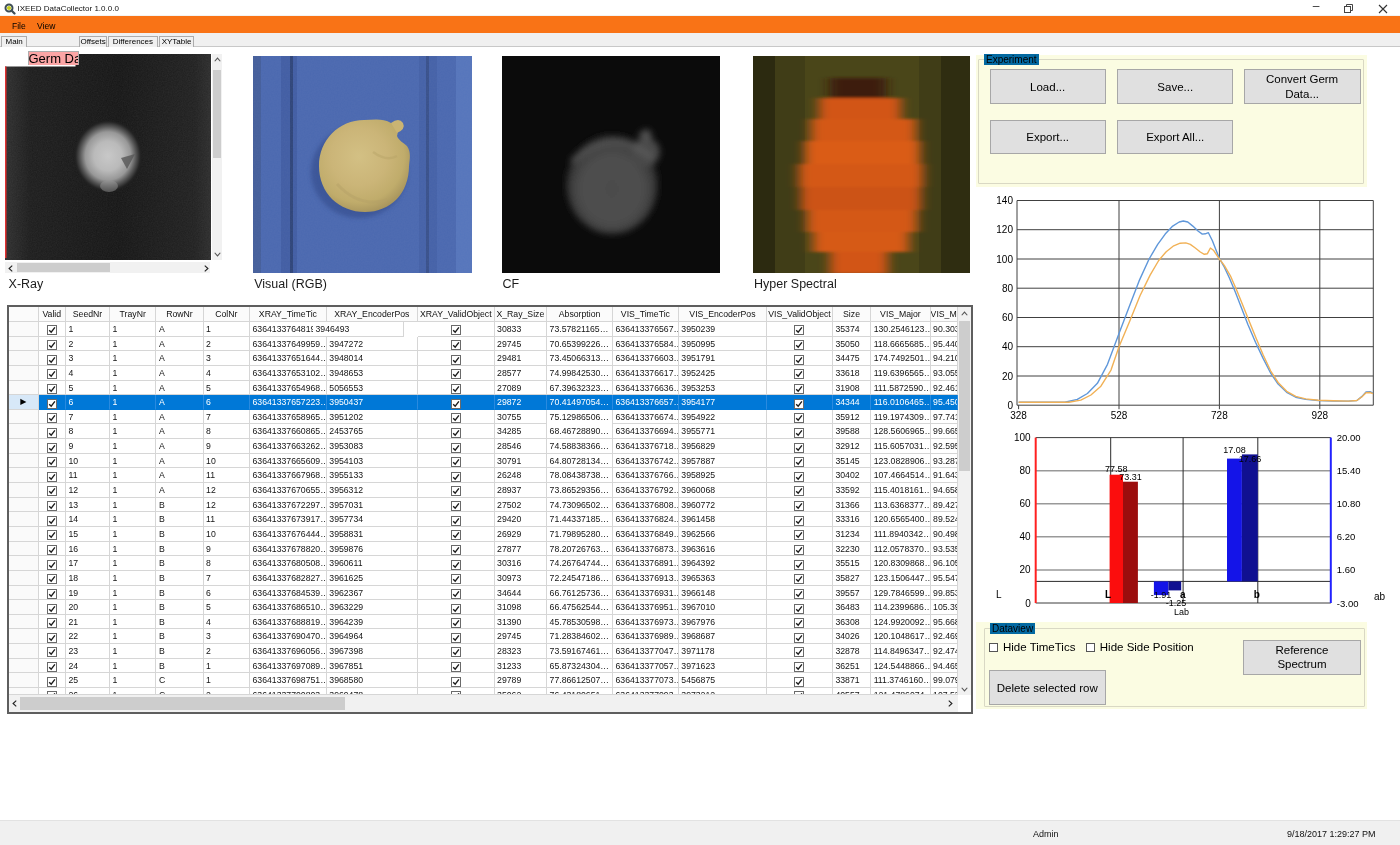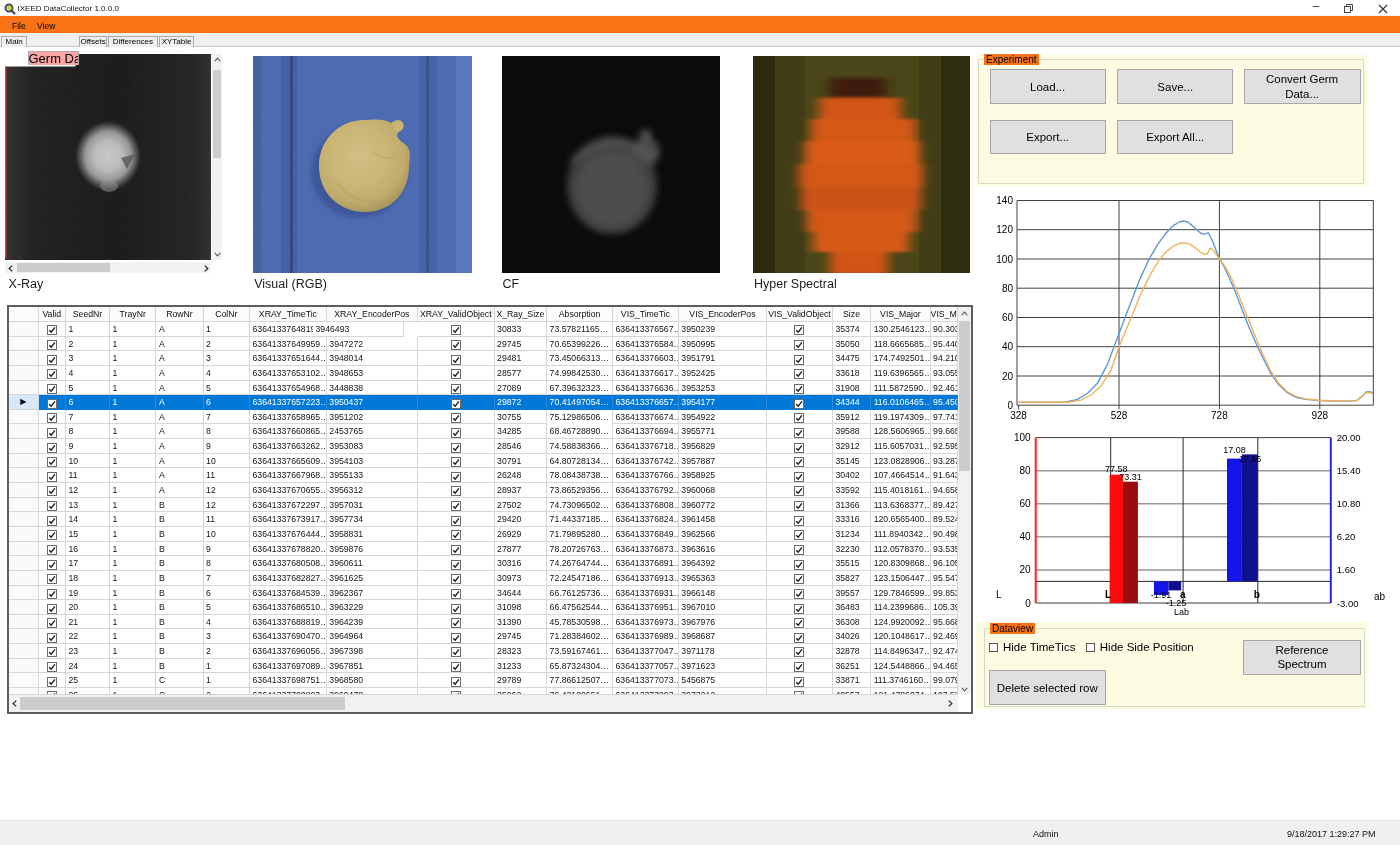--- a/index.html
+++ b/index.html
@@ -8,21 +8,21 @@
 #title{position:absolute;left:17.5px;top:4px;font-size:8px;color:#111}
 #menubar{position:absolute;left:0;top:16px;width:1400px;height:17px;background:#f97316}
 .menu{position:absolute;top:4.5px;font-size:8.5px;color:#000}
 #tabstrip{position:absolute;left:0;top:33px;width:1400px;height:13.5px;background:#f0f0f0}
 .tab{position:absolute;background:#f0f0f0;border:1px solid #acacac;border-bottom:none;font-size:8px;color:#000;text-align:center;top:36px;height:10.7px;line-height:10.5px;overflow:hidden;white-space:nowrap}
 #tabline{position:absolute;left:0;top:46.3px;width:1400px;height:0;border-top:1px solid #c8c8c8}
 #page{position:absolute;left:0;top:46.7px;width:1400px;height:773.5px;background:#fff}
 .plabel{position:absolute;font-size:12.5px;color:#1b1b1b}
 .ypanel{position:absolute;background:#fbfce2}
 .group{position:absolute;border:1px solid #d9d8c4;border-radius:1px}
-.glabel{position:absolute;font-size:10px;color:#000;background:#f97316;padding:0 2px}
+.glabel{position:absolute;font-size:10px;color:#000;background:#0369a1;padding:0 2px}
 .btn{position:absolute;background:#e0e0e0;border:1px solid #a7a7a7;color:#000;font-size:11.5px;display:flex;align-items:center;justify-content:center;text-align:center;line-height:1.25}
 .cbx{position:absolute;width:9px;height:9px;border:1px solid #555;background:#fff}
 .cblabel{position:absolute;font-size:11.5px;color:#000}
 
 .sbtrack{position:absolute;background:#f1f1f1}
 .sbthumb{position:absolute;background:#cdcdcd}
 
 #tbl{position:absolute;left:7px;top:305.4px;width:966px;height:408.3px;background:#fff;border:2px solid #5e5e5e;border-left-width:2px}
 .th{position:absolute;font-size:8.7px;color:#101010;text-align:center;line-height:14px;border-right:1px solid #d6d6d6;border-bottom:1px solid #d6d6d6;background:#fbfbfb;overflow:hidden;white-space:nowrap}
 .td{position:absolute;font-size:8.7px;color:#141414;line-height:14.2px;padding-left:2.5px;border-right:1px solid #d6d6d6;border-bottom:1px solid #d6d6d6;background:#fff;overflow:hidden;white-space:nowrap}
@@ -393,21 +393,21 @@
 <div class="td" style="left:930.6px;width:27.100000000000023px;top:365.92px;height:14.64px">93.055</div>
 <div class="rh " style="top:380.56px;height:14.64px"></div>
 <div class="td cbc" style="left:38.6px;width:27.4px;top:380.56px;height:14.64px"><span class="cb"><svg width="8" height="8" viewBox="0 0 10 10">
         <path d="M1.5 5.2 L4 7.8 L8.6 1.8" stroke="#1a1a1a" stroke-width="1.7" fill="none"></path>
       </svg></span></div>
 <div class="td" style="left:66px;width:44px;top:380.56px;height:14.64px">5</div>
 <div class="td" style="left:110px;width:46.400000000000006px;top:380.56px;height:14.64px">1</div>
 <div class="td" style="left:156.4px;width:47.19999999999999px;top:380.56px;height:14.64px">A</div>
 <div class="td" style="left:203.6px;width:46.400000000000006px;top:380.56px;height:14.64px">5</div>
 <div class="td" style="left:250px;width:76.80000000000001px;top:380.56px;height:14.64px">63641337654968…</div>
-<div class="td" style="left:326.8px;width:91.09999999999997px;top:380.56px;height:14.64px">3448838</div>
+<div class="td" style="left:326.8px;width:91.09999999999997px;top:380.56px;height:14.64px">5056553</div>
 <div class="td cbc" style="left:417.9px;width:76.70000000000005px;top:380.56px;height:14.64px"><span class="cb"><svg width="8" height="8" viewBox="0 0 10 10">
         <path d="M1.5 5.2 L4 7.8 L8.6 1.8" stroke="#1a1a1a" stroke-width="1.7" fill="none"></path>
       </svg></span></div>
 <div class="td" style="left:494.6px;width:52.5px;top:380.56px;height:14.64px">27089</div>
 <div class="td" style="left:547.1px;width:65.89999999999998px;top:380.56px;height:14.64px">67.39632323…</div>
 <div class="td" style="left:613px;width:65.79999999999995px;top:380.56px;height:14.64px">636413376636…</div>
 <div class="td" style="left:678.8px;width:88.30000000000007px;top:380.56px;height:14.64px">3953253</div>
 <div class="td cbc" style="left:767.1px;width:65.79999999999995px;top:380.56px;height:14.64px"><span class="cb"><svg width="8" height="8" viewBox="0 0 10 10">
         <path d="M1.5 5.2 L4 7.8 L8.6 1.8" stroke="#1a1a1a" stroke-width="1.7" fill="none"></path>
       </svg></span></div>

